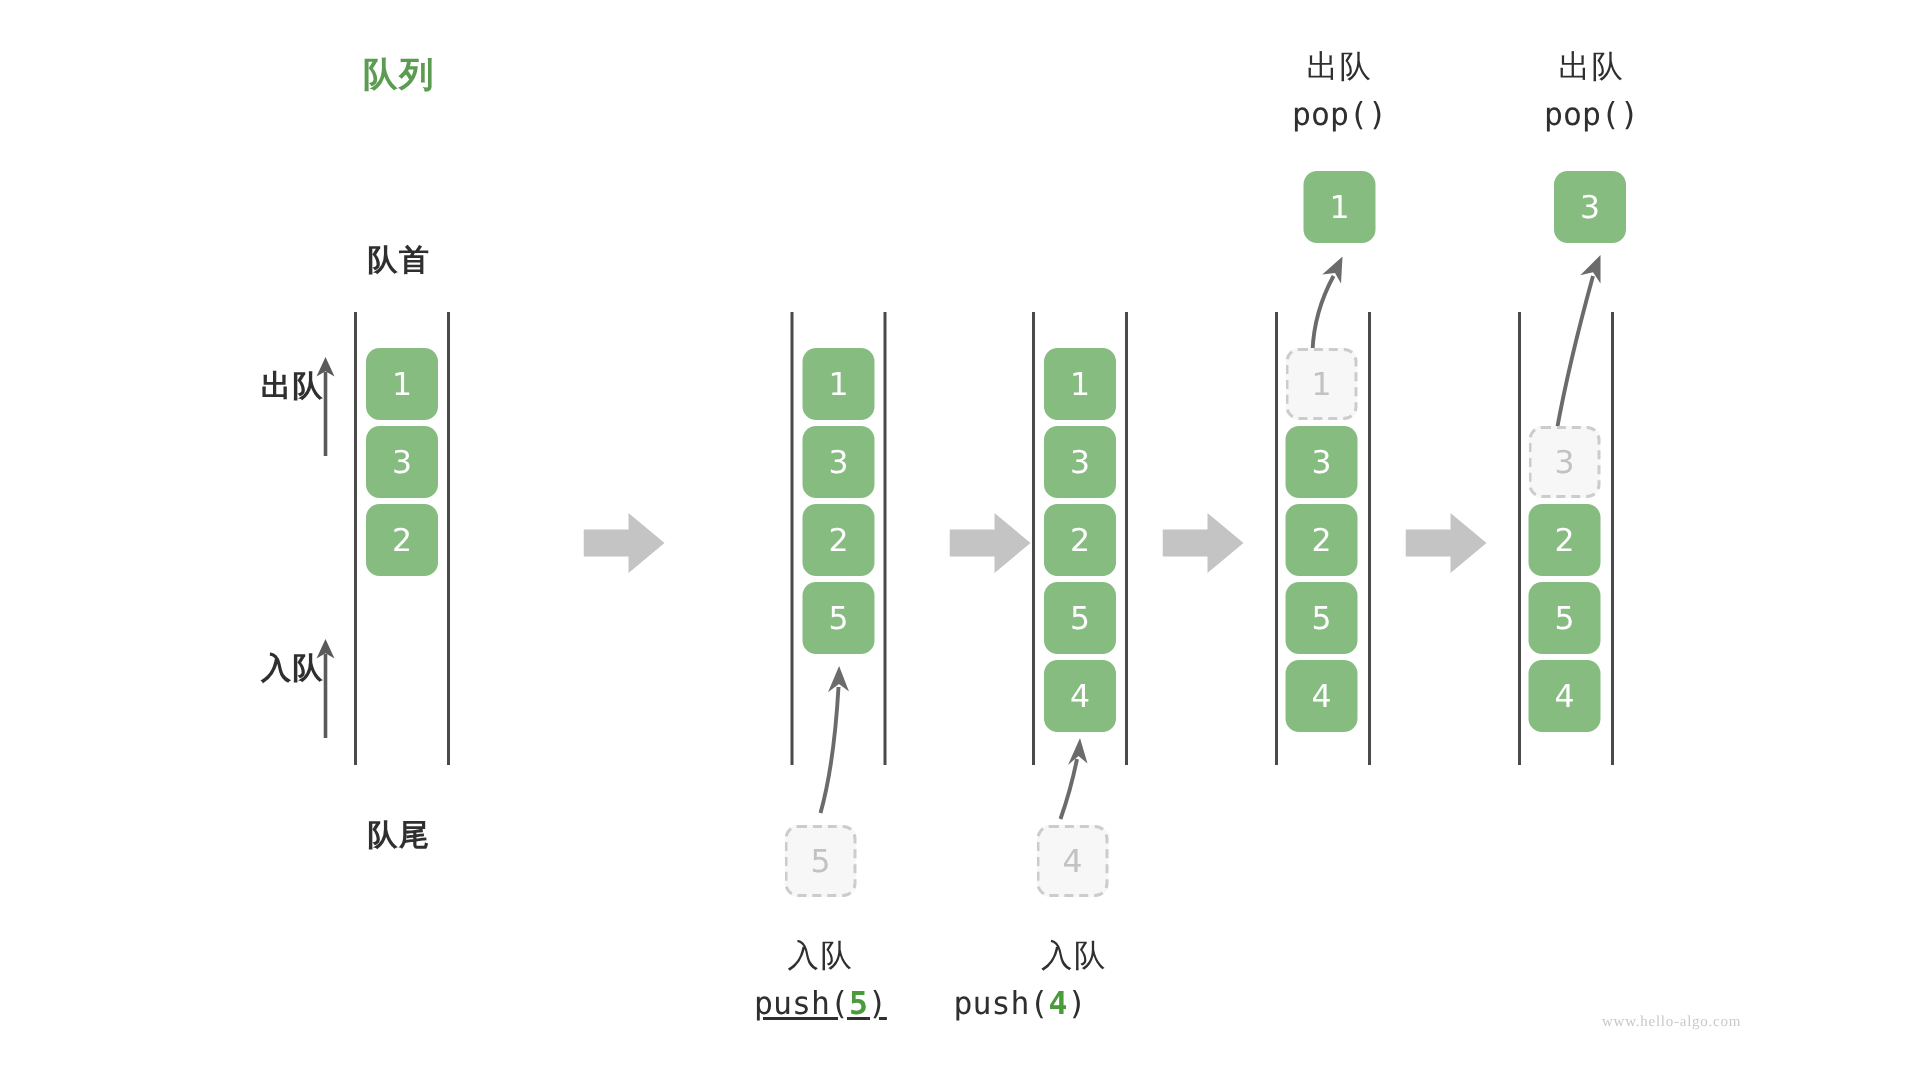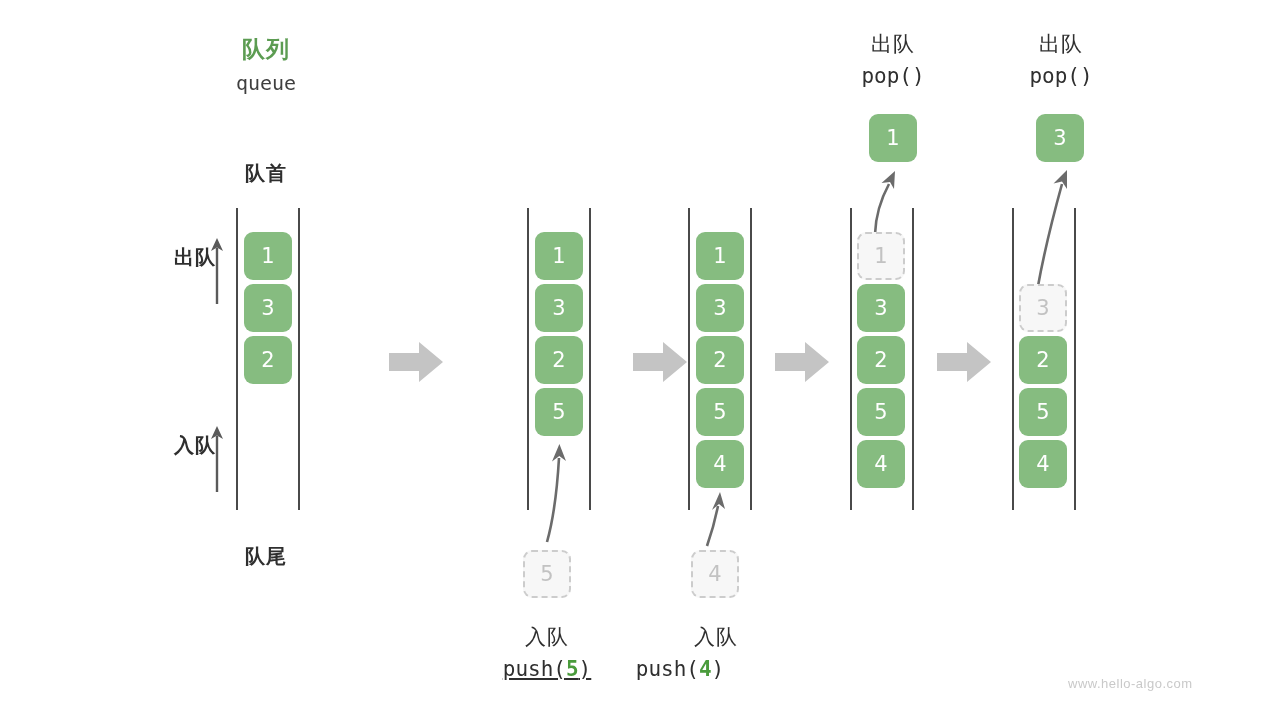--- a/index.html
+++ b/index.html
@@ -57,22 +57,22 @@
   .op-code {
     font-family: "DejaVu Sans Mono", "Liberation Mono", monospace;
     font-size: 21px;
     color: #2f2f2f;
     text-align: center;
     white-space: nowrap;
   }
   .op-code .num { color: #4A9B3C; font-weight: bold; }
 
   .watermark {
-    font-family: Liberation Sans, sans-serif;
-    font-size: 13px;
+    font-family: Liberation Serif, serif;
+    font-size: 10px;
     color: #c9c9c9;
     white-space: nowrap;
     letter-spacing: 0.5px;
   }
 
   
   .rail {
     position: absolute;
     width: 2px;
     background: #4a4a4a;
@@ -103,21 +103,20 @@
 
   
   .thin-arrow { position: absolute; overflow: visible; }
 </style>
 </head>
 <body>
 
 <div id="stage">
 
   <div class="abs title-cn" style="left:186px; top:34px; width:160px;">队列</div>
-  <div class="abs title-mono" style="left:186px; top:71px; width:160px;">queue</div>
 
   <div class="abs label-bold" style="left:186px; top:543px; width:160px;">队尾</div>
   <div class="abs label-bold" style="left:186px; top:160px; width:160px;">队首</div>
 
   <div class="abs label-bold" style="left:140px; top:244px; width:76px; text-align:right;">出队</div>
   <svg class="thin-arrow" style="left:208px; top:234px;" width="18" height="72">
     <line x1="9" y1="70" x2="9" y2="14" stroke="#5a5a5a" stroke-width="2.4"></line>
     <path d="M9 4 L15 17 L9 13.5 L3 17 Z" fill="#5a5a5a"></path>
   </svg>
 

